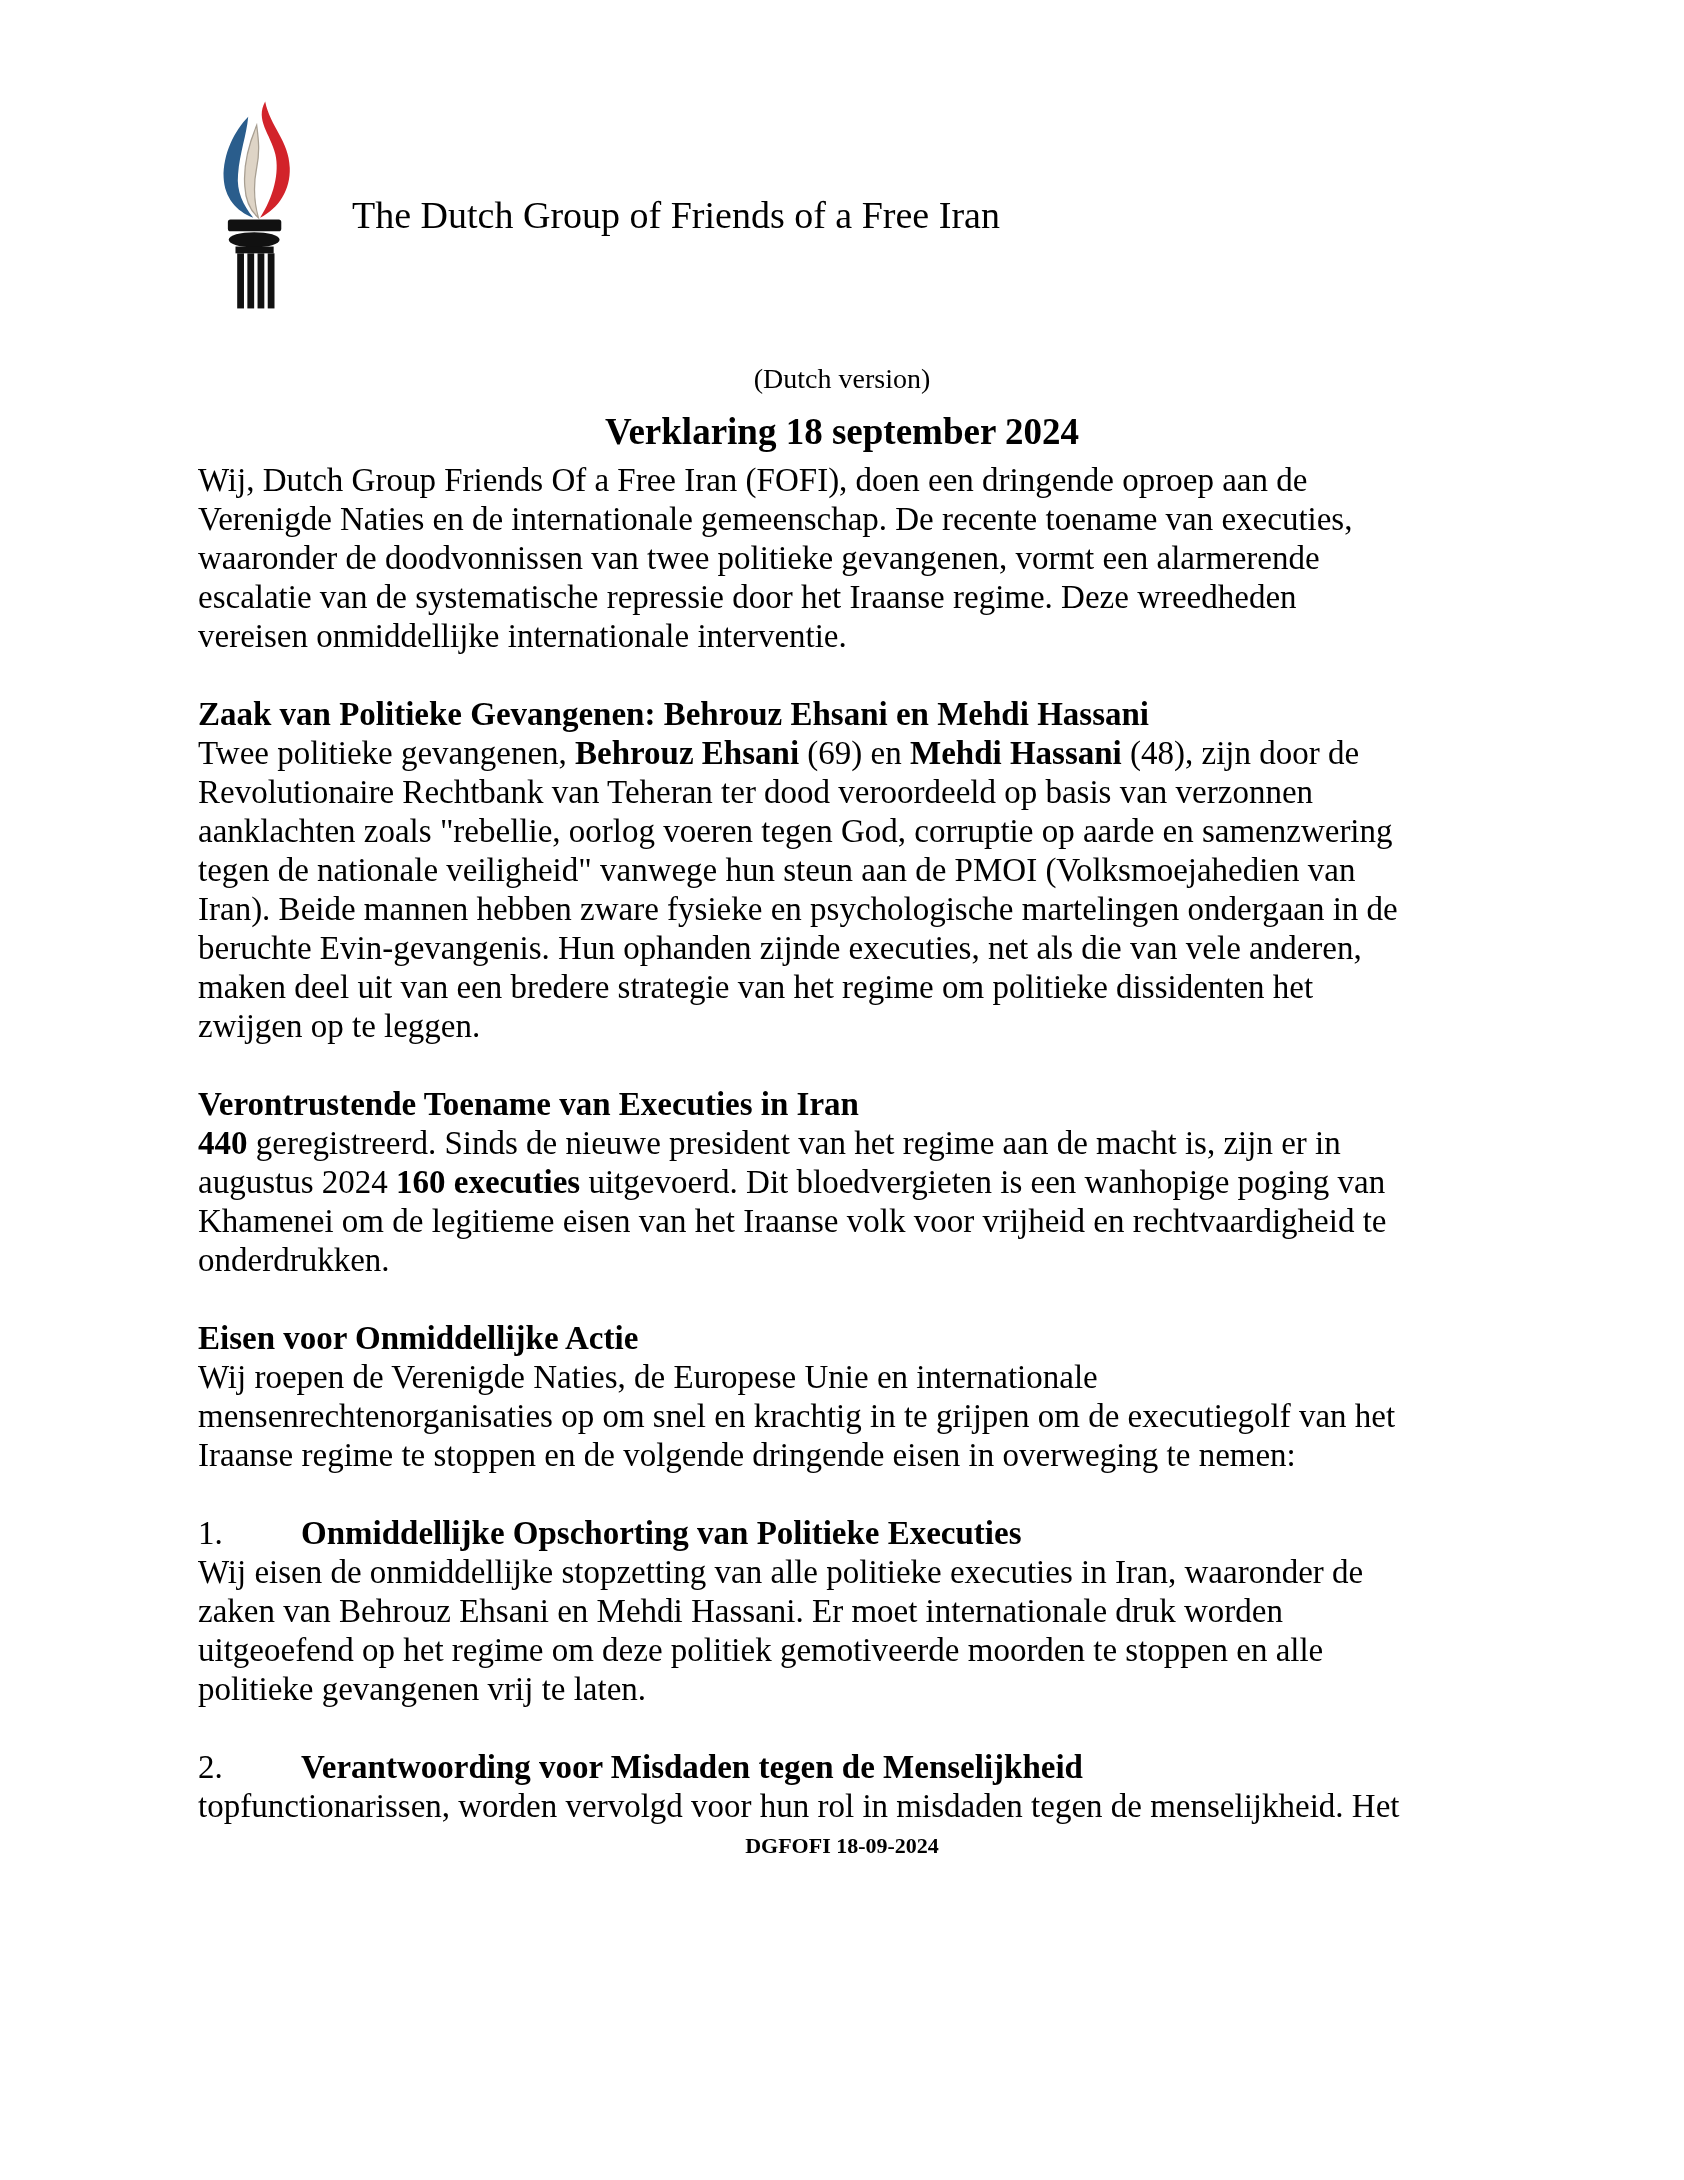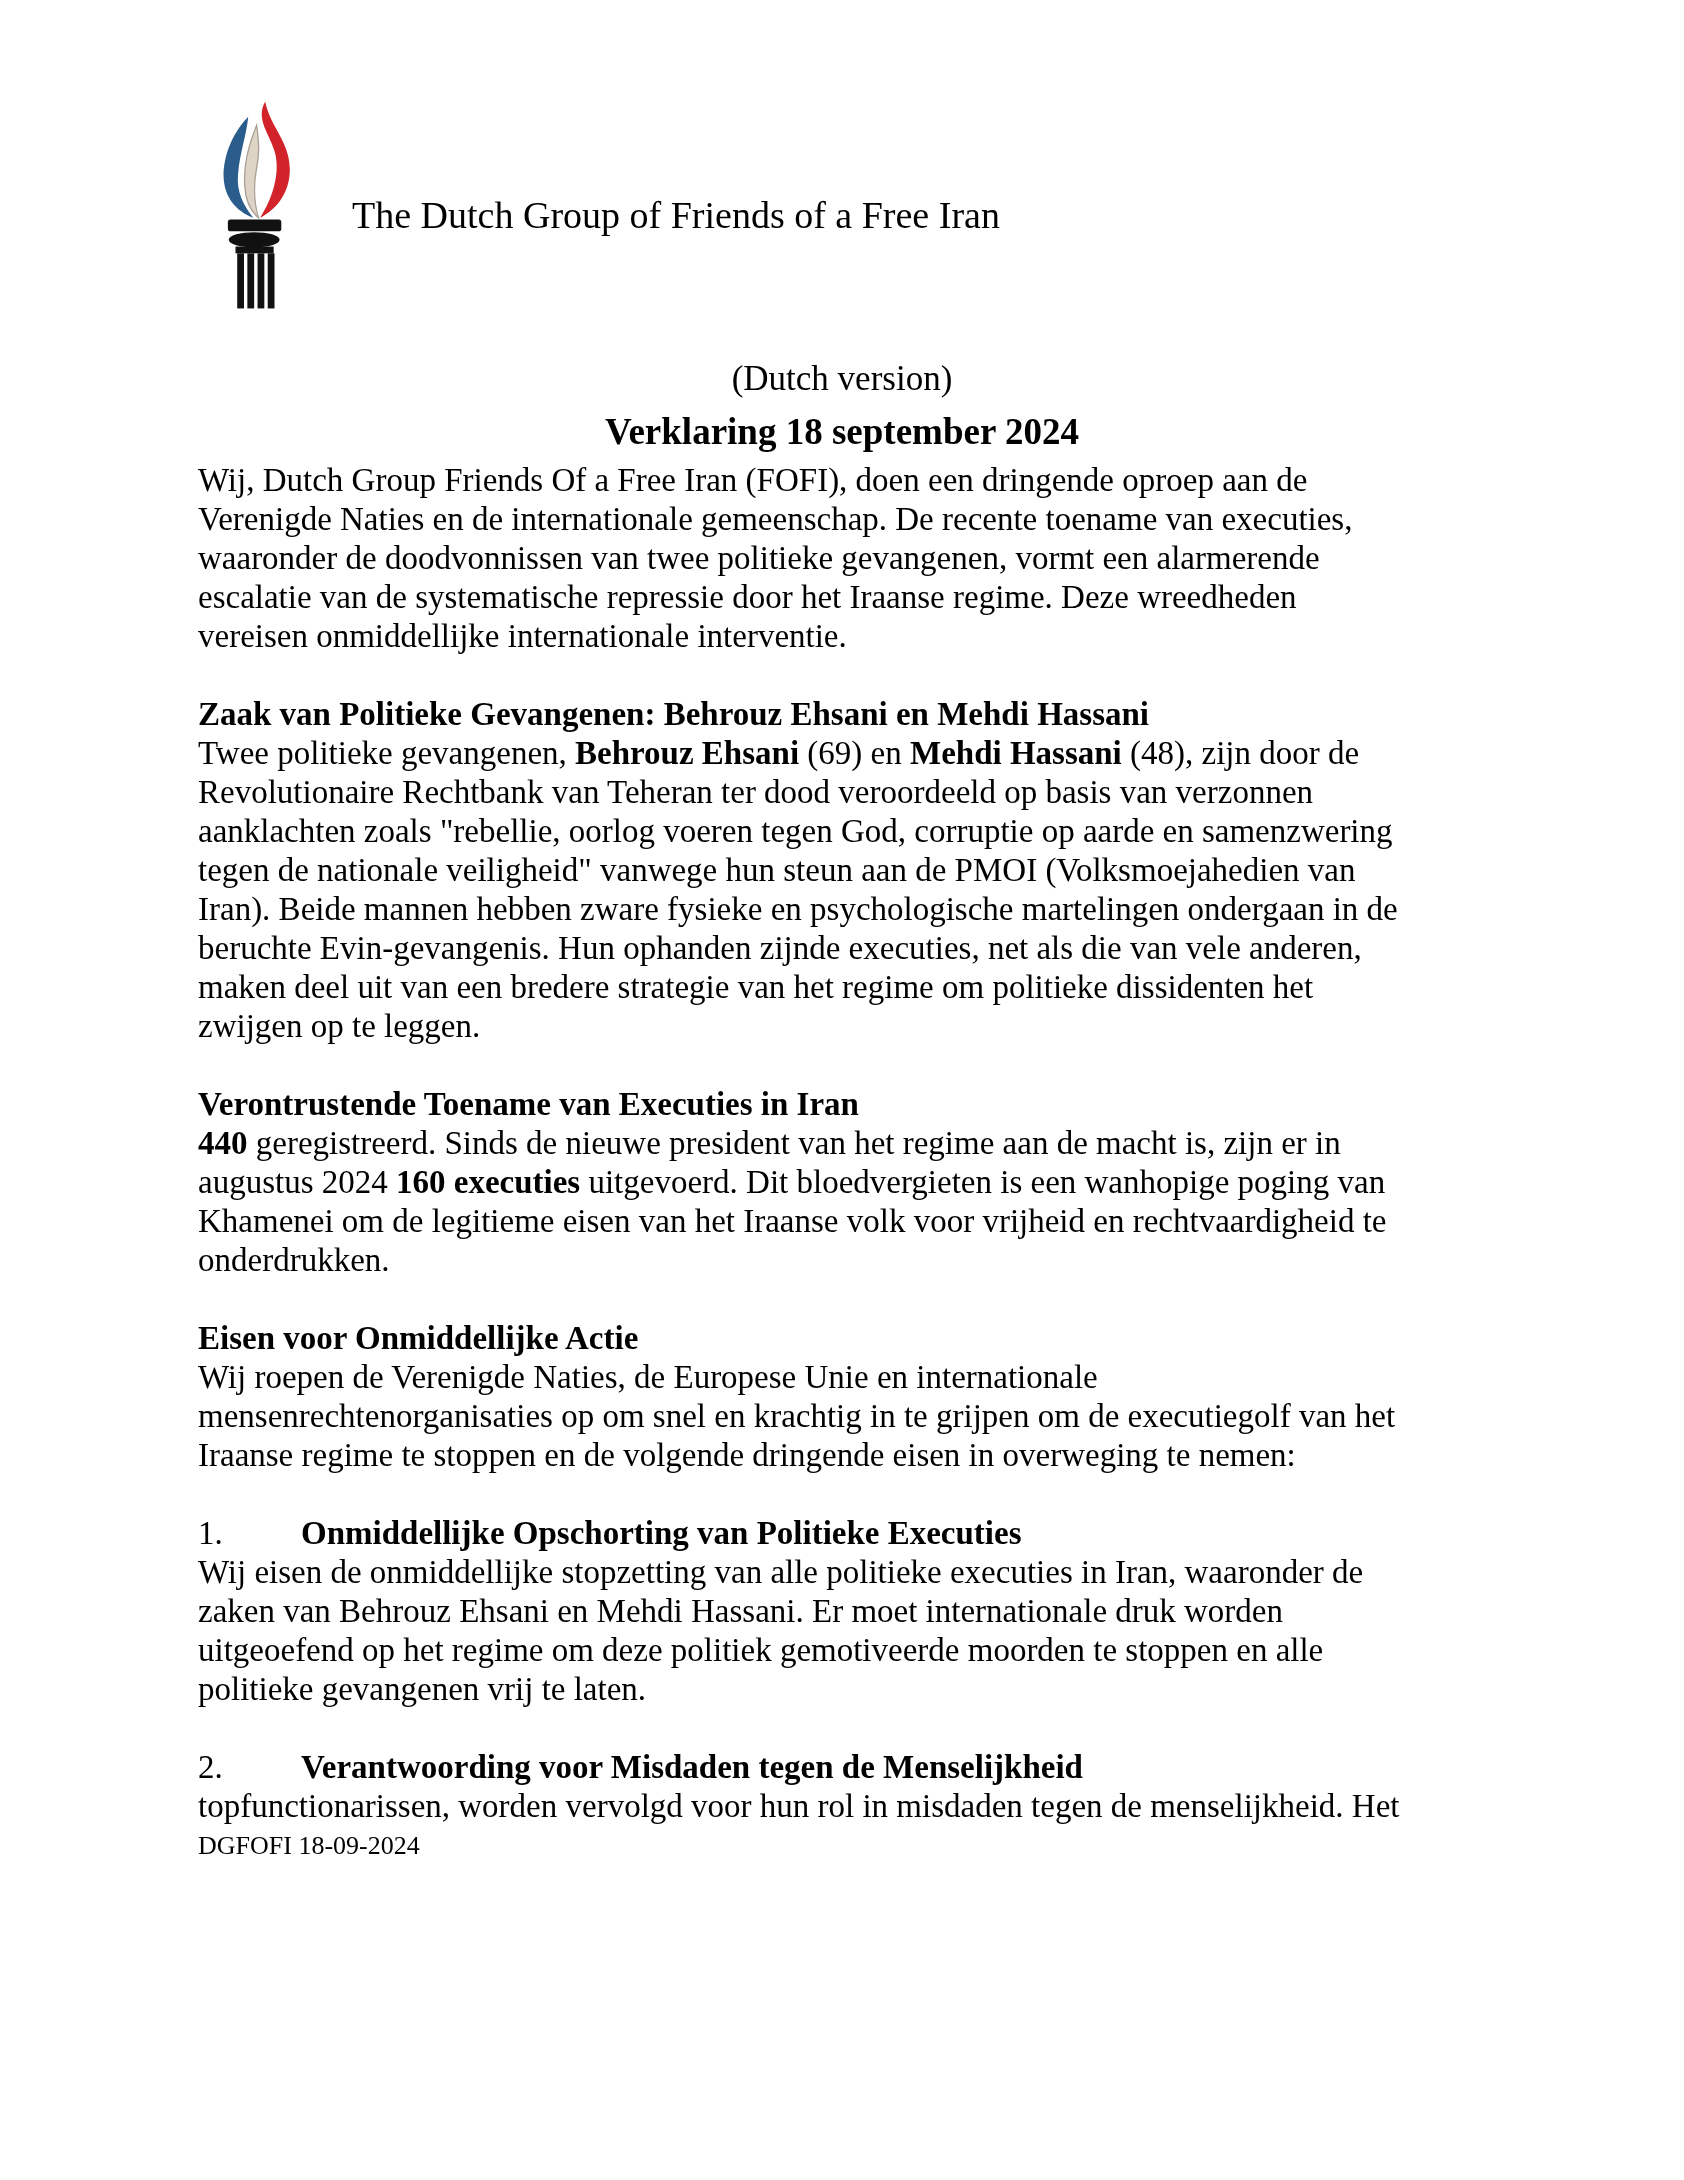--- a/index.html
+++ b/index.html
@@ -8,31 +8,31 @@
     width:1641px;
     height:2181px;
     background:#ffffff;
     font-family:"Liberation Serif","DejaVu Serif",serif;
     color:#000000;
     overflow:hidden;
   }
   .logo{position:absolute;left:216px;top:101px;width:78px;height:208px;}
   .org-name{position:absolute;left:352px;top:193px;font-size:38px;white-space:nowrap;}
   .content{position:absolute;left:198px;top:0;width:1288px;}
-  .version-note{margin-top:359px;font-size:35px;line-height:39px;text-align:center;}
+  .version-note{margin-top:359px;font-size:28px;line-height:39px;text-align:center;}
   .date-line{margin-top:6.8px;font-size:37px;font-weight:bold;line-height:53px;text-align:center;}
   .main-heading{margin-top:5.1px;font-size:37px;font-weight:bold;line-height:51px;text-align:left;}
   .block{font-size:33px;line-height:39px;}
   .block .line{white-space:nowrap;}
   .block.paragraph{margin-top:0;}
   .blocks > .block:first-child{margin-top:3.4px;}
   .block.heading,.block.numbered-heading{margin-top:39px;font-weight:bold;}
   .block.numbered-heading .num{font-weight:normal;display:inline-block;width:103px;}
   .bold{font-weight:bold;}
-  .footer{font-size:26px;line-height:39px;text-align:left;}
+  .footer{font-size:22px;line-height:39px;text-align:center;font-weight:bold;}
 </style>
 </head>
 <body>
 
 <div class="page">
 
   <div>
     <svg class="logo" viewBox="0 0 92 244" xmlns="http://www.w3.org/2000/svg" aria-hidden="true">
 
       <path d="M38,18 C22,34 8,62 9,90 C10,113 24,130 44,137 C32,122 24,106 26,86 C28,60 36,40 38,18 Z" fill="#2a5d8c"></path>

